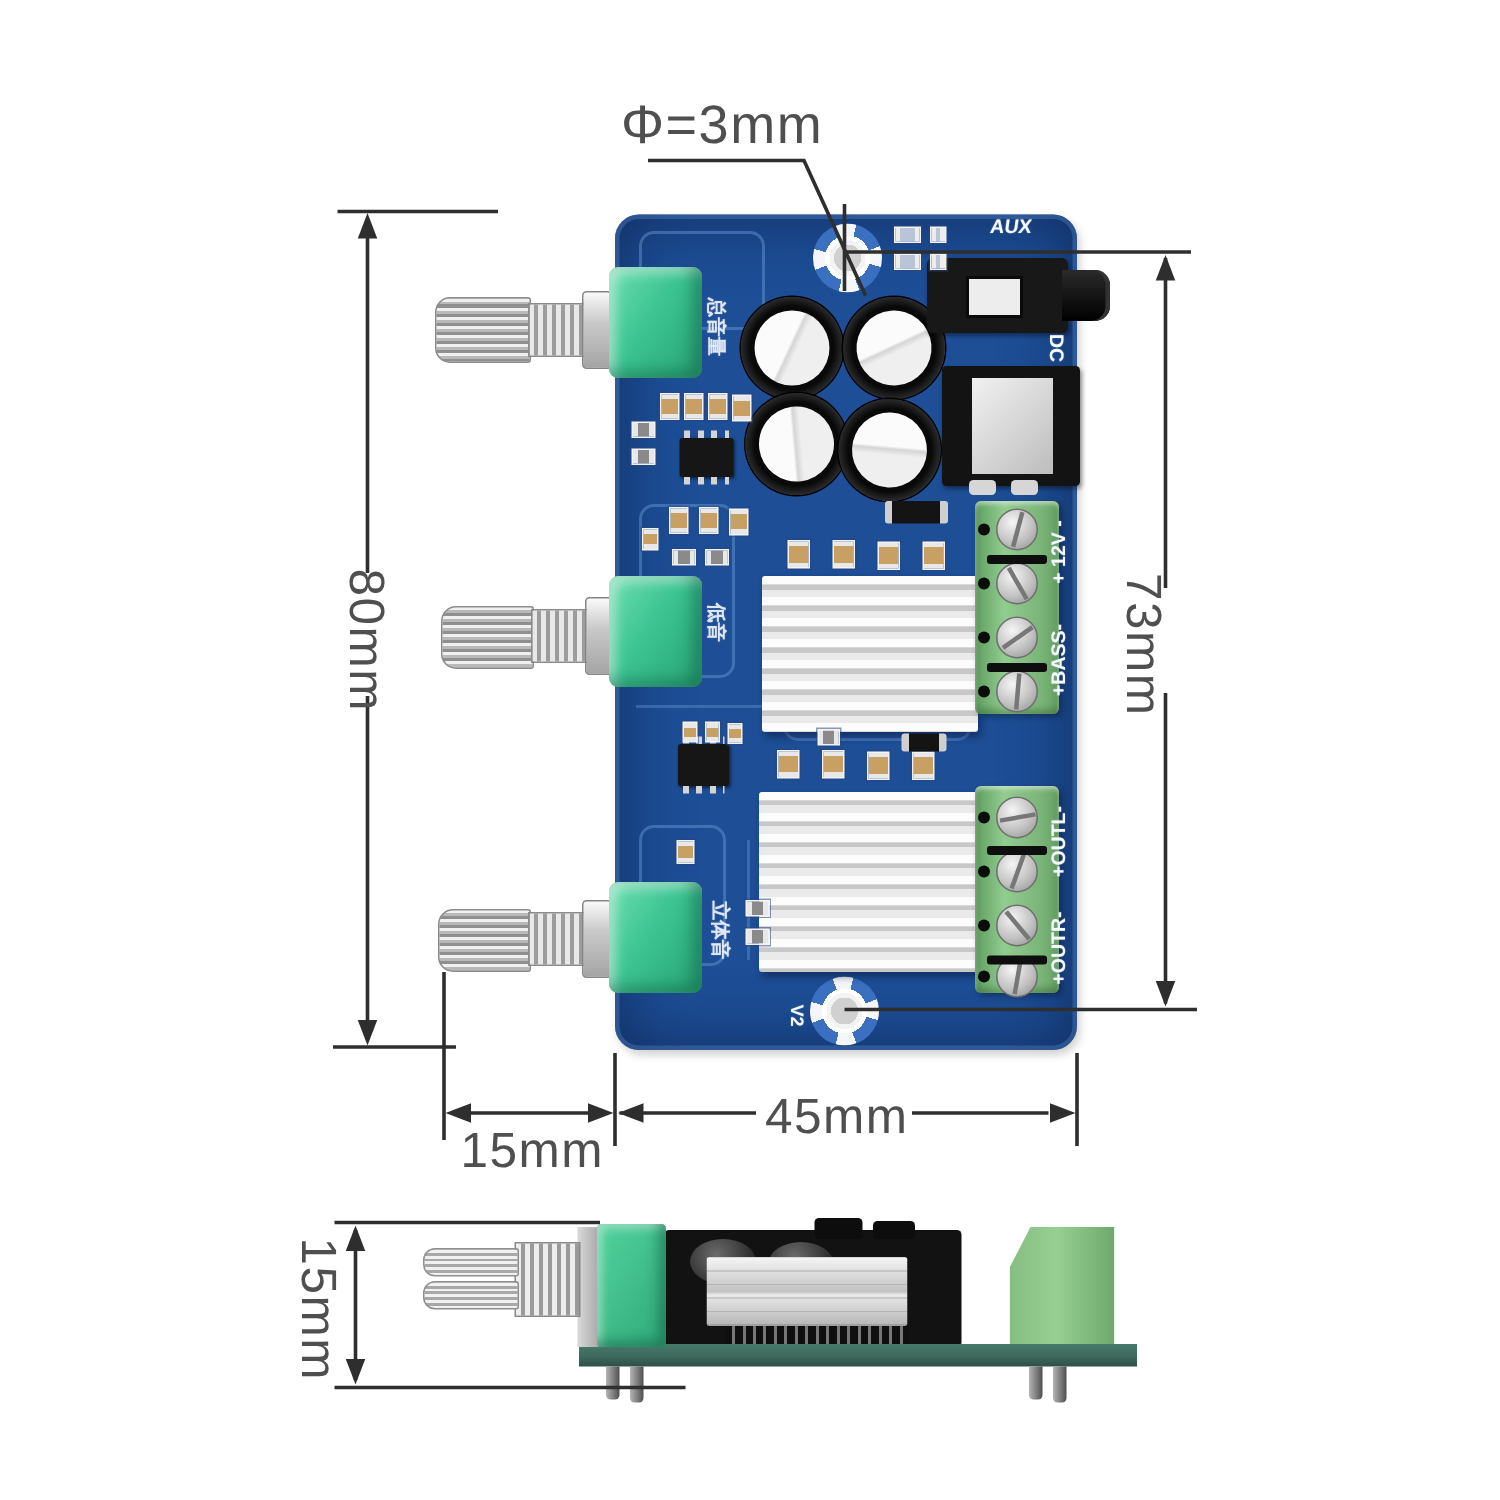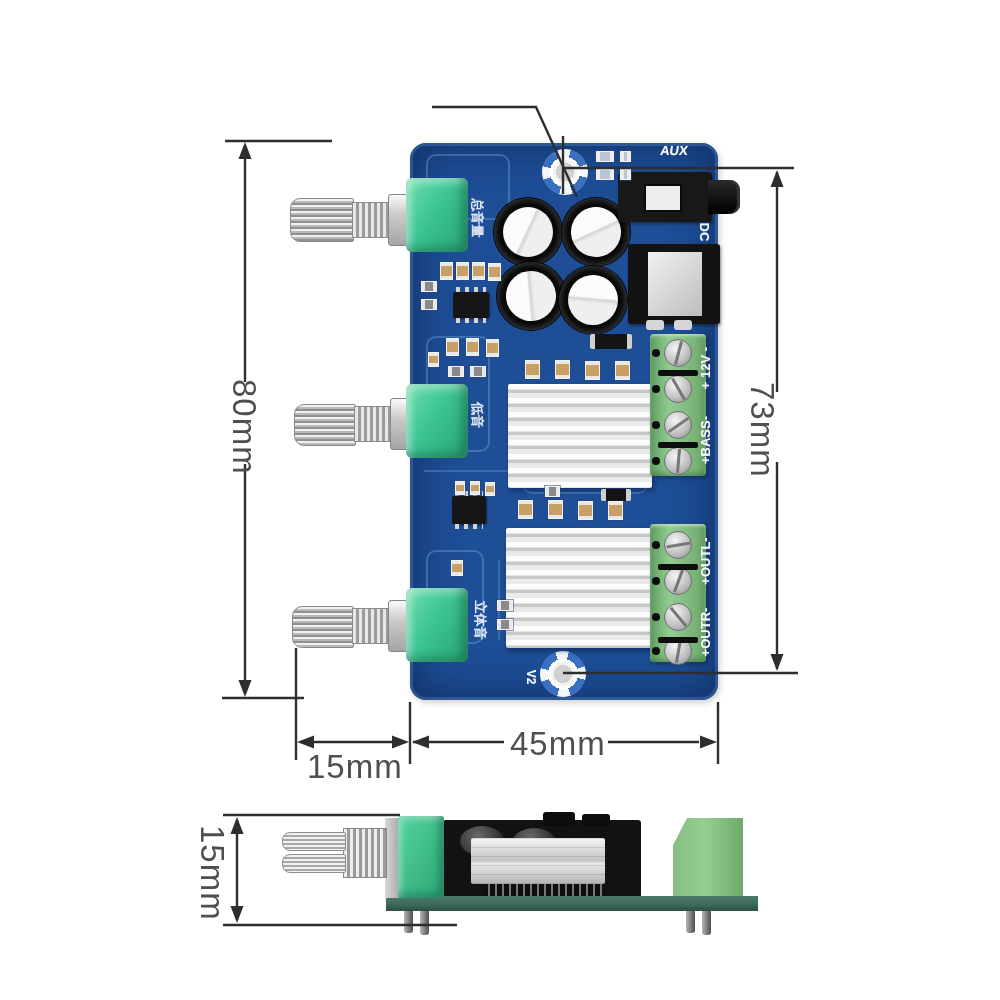--- a/index.html
+++ b/index.html
@@ -284,18 +284,19 @@
     </g>
     <g>
       <path d="M223 815 H400"></path>
         <path d="M223 925 H457"></path>
       <path d="M237 820 V920"></path>
       <polygon points="237,817 230.5,834 243.5,834"></polygon>
       <polygon points="237,923 230.5,906 243.5,906"></polygon>
     </g>
   </svg>
 
+  <div class="dim-label" style="left:414px;top:62px;width:160px;text-align:left;font-size:36px">Φ=3mm</div>
   <div class="dim-label rot90" style="left:199px;top:405px;width:90px">80mm</div>
   <div class="dim-label rot90" style="left:716px;top:409px;width:92px">73mm</div>
   <div class="dim-label" style="left:307px;top:748px;width:92px">15mm</div>
   <div class="dim-label" style="left:510px;top:725px;width:94px">45mm</div>
   <div class="dim-label rot90" style="left:166px;top:852px;width:92px">15mm</div>
 </div>
 
 </body></html>

